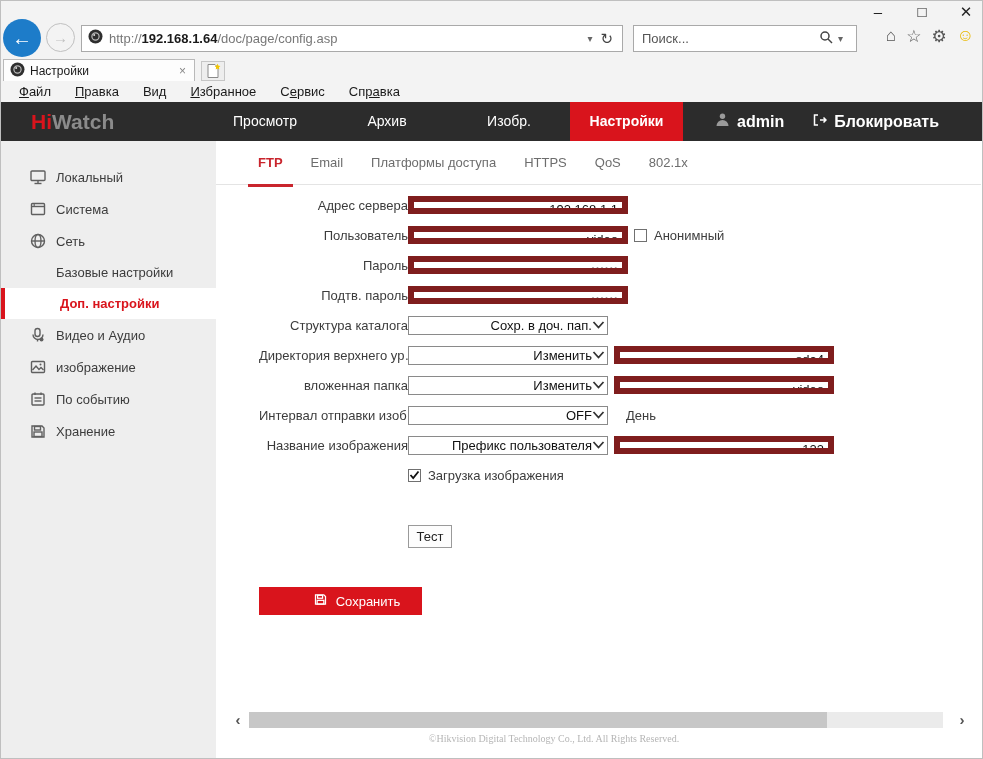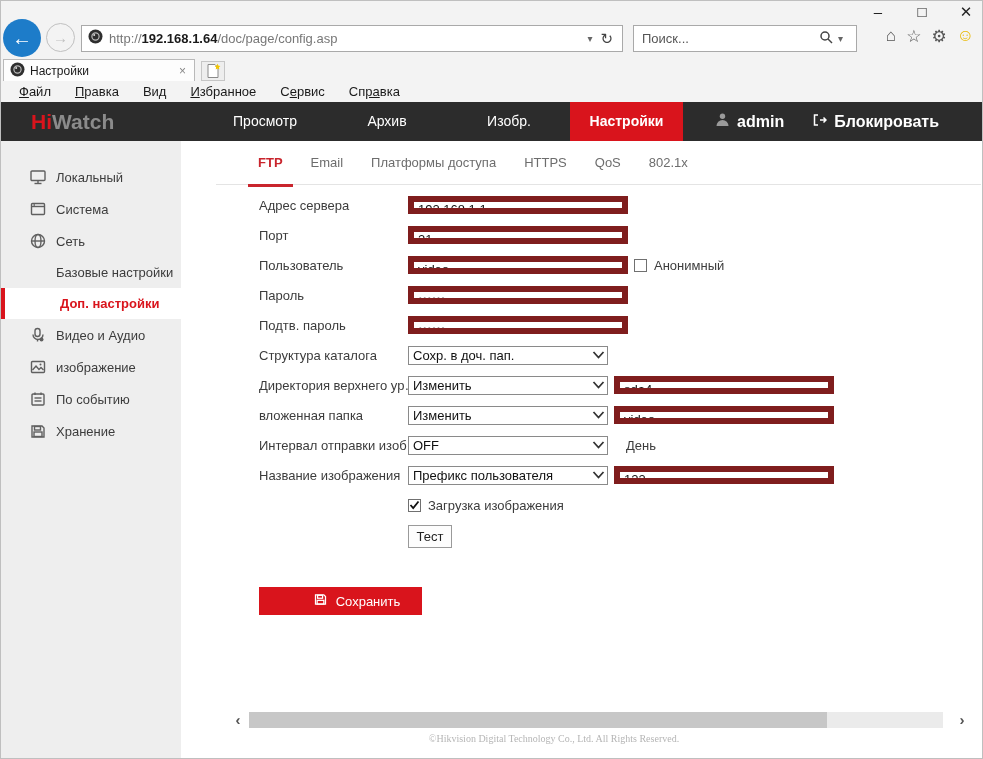--- a/index.html
+++ b/index.html
@@ -55,41 +55,41 @@
   .appnav { position:absolute; left:203px; top:0; height:39px; display:flex; }
   .appnav .nitem { width:122px; text-align:center; line-height:39px; color:#fff;
                    font-size:14px; cursor:pointer; }
   .appnav .nitem.active { background:#d9141c; width:113px; font-weight:bold; }
   .userarea { position:absolute; right:43px; top:0; height:39px; display:flex;
               align-items:center; gap:28px; color:#fff; font-size:16px; font-weight:bold; }
   .userarea .grp { display:flex; align-items:center; gap:7px; }
 
   
   .appbody { position:absolute; top:140px; left:0; width:983px; height:619px; background:#fff; }
-  .sidebar { position:absolute; left:0; top:0; width:180px; height:619px; background:#eeeeee; padding-top:20px; }
+  .sidebar { position:absolute; left:0; top:0; width:215px; height:619px; background:#eeeeee; padding-top:20px; }
   .side-item { position:relative; height:32px; display:flex; align-items:center; font-size:13px;
                color:#3c3c3c; cursor:pointer; }
   .side-item .sicon { position:absolute; left:28px; width:18px; height:18px; display:flex;
                       align-items:center; justify-content:center; }
   .side-item .slabel { padding-left:55px; }
   .side-item.sub { height:31px; }
   .side-item.selected { background:#fff; color:#d9141c; font-weight:bold;
                         border-left:4px solid #d9141c; }
   .side-item.selected .slabel { }
 
   .content { position:absolute; left:215px; top:0; width:768px; height:619px; background:#fff; }
   .ctabs { position:absolute; top:0; left:0; right:3px; height:44px; border-bottom:1px solid #e4e4e4;
            display:flex; align-items:center; padding-left:28px; }
   .ctab { font-size:13px; color:#6d6d6d; padding:0 14px; height:44px; line-height:44px;
           position:relative; cursor:pointer; }
   .ctab.active { color:#c9252d; font-weight:bold; }
   .ctab.active:after { content:""; position:absolute; left:4px; right:4px; bottom:-2px;
                        height:3px; background:#c9252d; }
 
-  .form { position:absolute; left:43px; top:49px; }
+  .form { position:absolute; left:43px; top:49px;text-align:right; }
   .frow { display:flex; align-items:center; height:30px; }
   .flabel { flex:0 0 149px; font-size:13px; color:#3c3c3c; white-space:nowrap; overflow:hidden; }
   .tinput { width:220px; height:18px; border:6px solid #7f1d1d; background:#fff;
             font-size:13px; color:#111; padding:0 4px; line-height:16px; white-space:nowrap; overflow:hidden; }
   .tselect { width:200px; height:19px; border:1px solid #8a8a8a; background:#fff; display:flex;
              align-items:center; font-size:13px; color:#111; padding:0 2px 0 4px; }
   .tselect .sval { flex:1; white-space:nowrap; overflow:hidden; }
   .col2 { margin-left:6px; display:flex; align-items:center; gap:7px; }
   .suffix { font-size:13px; color:#3c3c3c; margin-left:18px; }
   .cbox { width:13px; height:13px; border:1px solid #707070; background:#fff; display:inline-flex;
@@ -304,24 +304,20 @@
           <div class="ctab">QoS</div>
           <div class="ctab">802.1x</div>
         </div>
 
       <div class="form" id="form">
           <div class="frow">
             <div class="flabel">Адрес сервера</div>
             <div class="tinput">192.168.1.1</div>
           </div>
           <div class="frow">
-            <div class="flabel">Порт</div>
-            <div class="tinput">21</div>
-          </div>
-          <div class="frow">
             <div class="flabel">Пользователь</div>
             <div class="tinput">video</div>
             <div class="col2">
               <span style="display: inline-flex; align-items: center; gap: 7px;">
                 <span class="cbox"></span>
                 <span class="cblabel">Анонимный</span>
               </span>
             </div>
           </div>
           <div class="frow">

